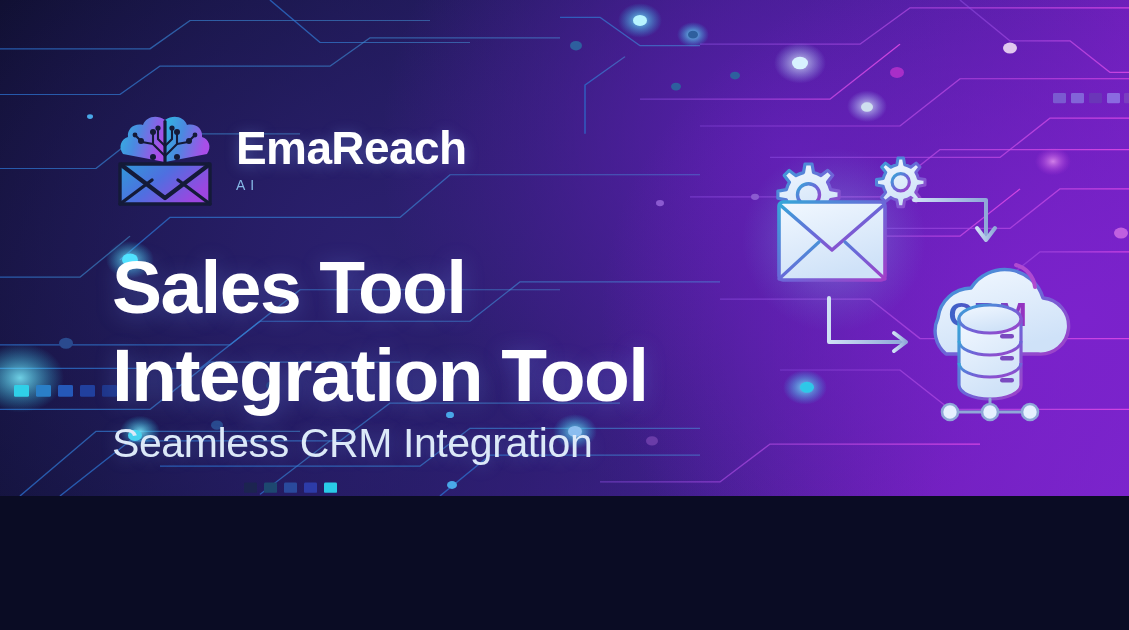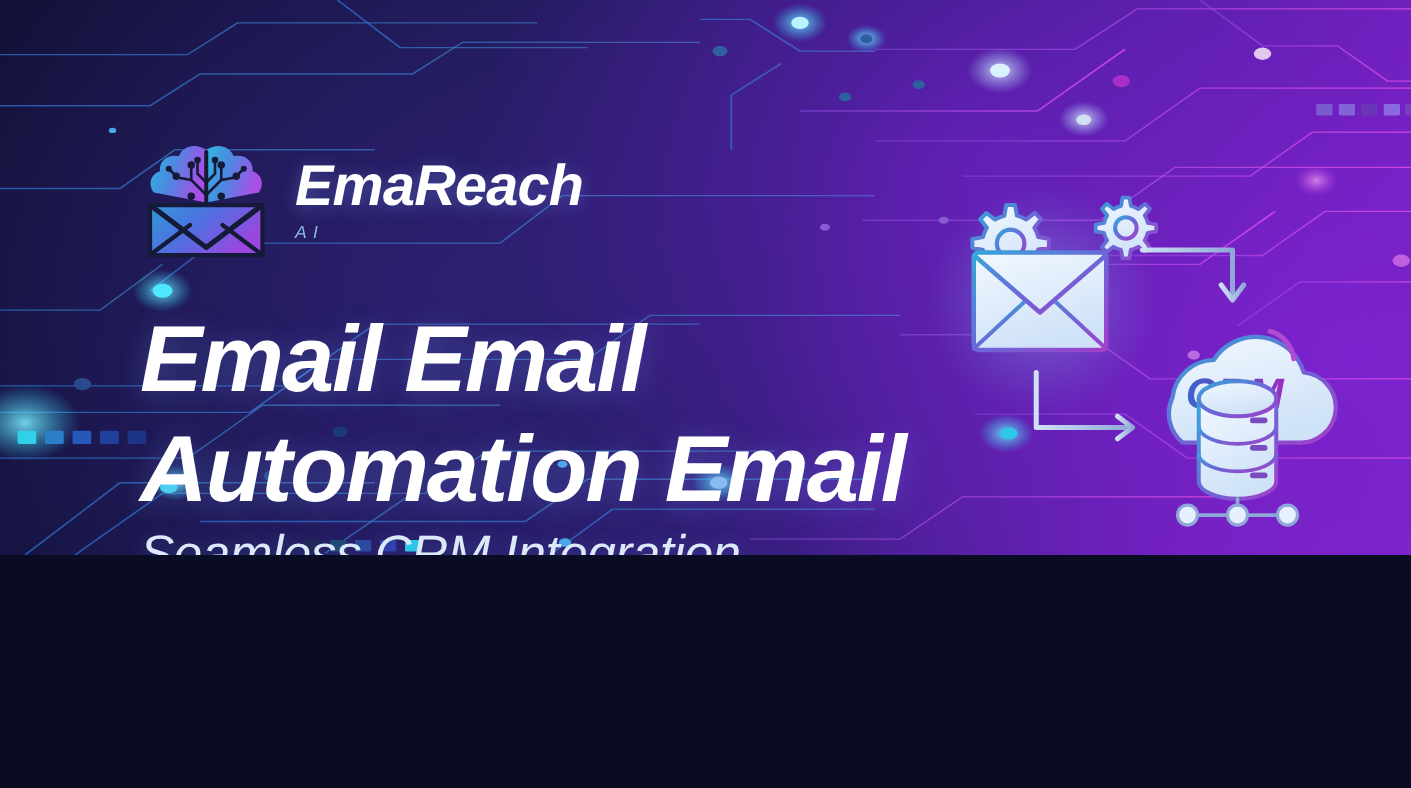--- a/index.html
+++ b/index.html
@@ -6,28 +6,27 @@
   * { margin:0; padding:0; box-sizing:border-box; }
   html, body {
     width:1129px; height:630px;
     overflow:hidden;
     background:#0a0c24;
     font-family:"Liberation Sans", sans-serif;
   }
 
   #banner {
     position:relative;
-    width:1129px; height:444px;
+    width:1129px; height:496px;
     overflow:hidden;
     background:
       radial-gradient(ellipse 780px 620px at 96% 64%, #7b22cc 0%, rgba(123,34,204,0) 62%),
       radial-gradient(ellipse 620px 560px at 70% 30%, #5a1fae 0%, rgba(90,31,174,0) 66%),
       radial-gradient(ellipse 900px 700px at 34% 52%, #2c2070 0%, rgba(44,32,112,0) 70%),
       linear-gradient(112deg, #0a0c24 0%, #11133a 22%, #241a63 45%, #4a1e99 68%, #6d1fb8 85%, #7c27cd 100%);
-    font-style: italic;
   }
 
   .layer { position:absolute; inset:0; }
   .layer svg { display:block; width:100%; height:100%; }
 
   
   #logo-block {
     position:absolute; left:112px; top:112px;
     display:flex; align-items:center; gap:18px;
   }
@@ -248,22 +247,22 @@
         <path d="M8 52 L98 52 L98 92 L8 92 Z" fill="none" stroke="#141a38" stroke-width="3.4" stroke-linejoin="round"></path>
       </svg>
     </div>
     <div id="logo-text-wrap">
       <div id="brand-name">EmaReach</div>
       <div id="brand-sub">AI</div>
     </div>
   </div>
 
   <div id="headline-block">
-    <div class="headline-line">Email Email</div>
-    <div class="headline-line">Automation Email</div>
+    <div class="headline-line">Sales Tool</div>
+    <div class="headline-line">Integration Tool</div>
     <div id="subheadline">Seamless CRM Integration</div>
   </div>
 
   <div id="illustration">
     <svg viewBox="0 0 392 292" xmlns="http://www.w3.org/2000/svg">
       <defs>
         <linearGradient id="stroke-gp" x1="0" y1="0" x2="1" y2="1">
           <stop offset="0" stop-color="#35a8d8"></stop>
           <stop offset="0.5" stop-color="#6a68d8"></stop>
           <stop offset="1" stop-color="#a23ec8"></stop>

